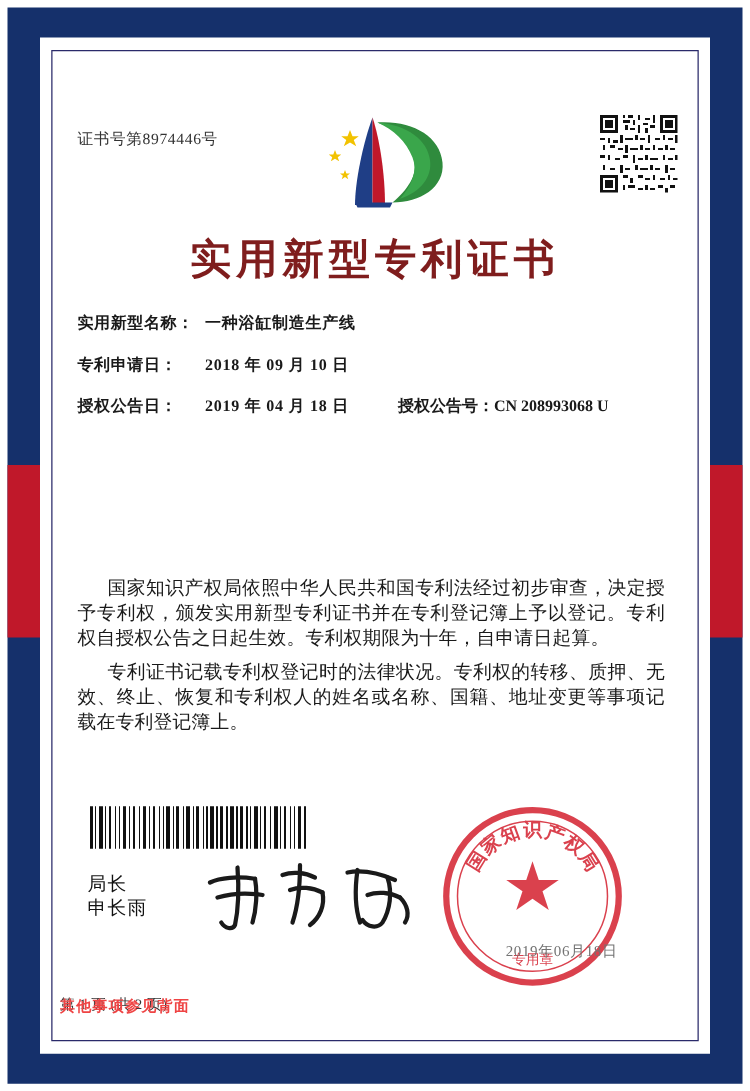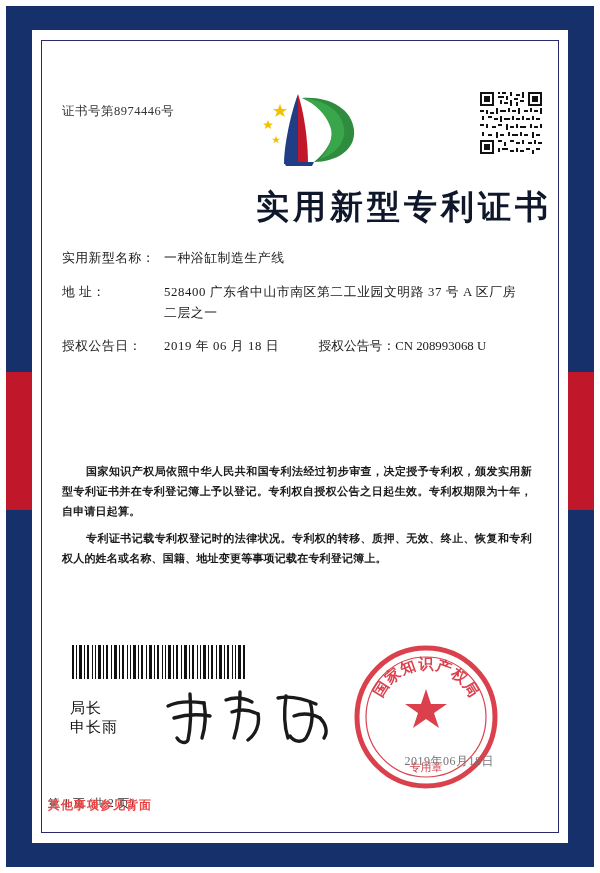--- a/index.html
+++ b/index.html
@@ -86,36 +86,37 @@
     top: 38px;
     transform: translateX(-50%);
     width: 120px; height: 86px;
   }
   .emblem svg { display: block; }
 
   .title {
     position: absolute;
     left: 0; right: 0;
     top: 137px;
-    text-align: right;
+    text-align: center;
     font-size: 33px;
     font-weight: bold;
     letter-spacing: 4px;
-    color: #0f172a;
+    color: #7f1d1d;
     font-family: "DejaVu Serif", serif;
   }
 
   
   .fields {
     position: absolute;
     left: 14px;
     top: 202px;
     width: 476px;
     font-size: 12.8px;
     color: #1a1a1a;
+    font-weight: bold;
   }
   .field-row {
     position: relative;
     margin-bottom: 16.5px;
     line-height: 17px;
     white-space: nowrap;
   }
   .field-label {
     display: inline-block;
     width: 102px;
@@ -136,25 +137,24 @@
     margin-left: 36px;
     text-align: right;
   }
 
   
   .paragraphs {
     position: absolute;
     left: 14px;
     top: 413px;
     width: 470px;
-    font-size: 11px;
+    font-size: 15px;
     line-height: 20px;
     color: #1a1a1a;
     text-align: justify;
-    font-weight: bold;
   }
   .paragraphs p {
     margin: 0 0 7px 0;
     text-indent: 24px;
     letter-spacing: 0.2px;
   }
 
   
   .barcode {
     position: absolute;
@@ -347,29 +347,28 @@
     <div class="title">实用新型专利证书</div>
 
     <div class="fields">
 
       <div class="field-row">
         <span class="field-label">实用新型名称：</span><span class="field-value">一种浴缸制造生产线</span>
       </div>
 
 
 
-
-
       <div class="field-row">
-        <span class="field-label">地 址：</span><span class="field-value">528400 广东省中山市南区第二工业园文明路 37 号 A 区厂房</span>
-        <span class="addr-second">二层之一</span>
+        <span class="field-label">专利申请日：</span><span class="field-value">2018 年 09 月 10 日</span>
       </div>
 
+
+
       <div class="field-row">
-        <span class="field-label">授权公告日：</span><span class="field-value">2019 年 06 月 18 日</span>
+        <span class="field-label">授权公告日：</span><span class="field-value">2019 年 04 月 18 日</span>
         <span class="inline-pair">
           <span>授权公告号：</span><span>CN 208993068 U</span>
         </span>
       </div>
 
     </div>
 
     <div class="paragraphs">
       <p>国家知识产权局依照中华人民共和国专利法经过初步审查，决定授予专利权，颁发实用新型专利证书并在专利登记簿上予以登记。专利权自授权公告之日起生效。专利权期限为十年，自申请日起算。</p>
       <p>专利证书记载专利权登记时的法律状况。专利权的转移、质押、无效、终止、恢复和专利权人的姓名或名称、国籍、地址变更等事项记载在专利登记簿上。</p>

